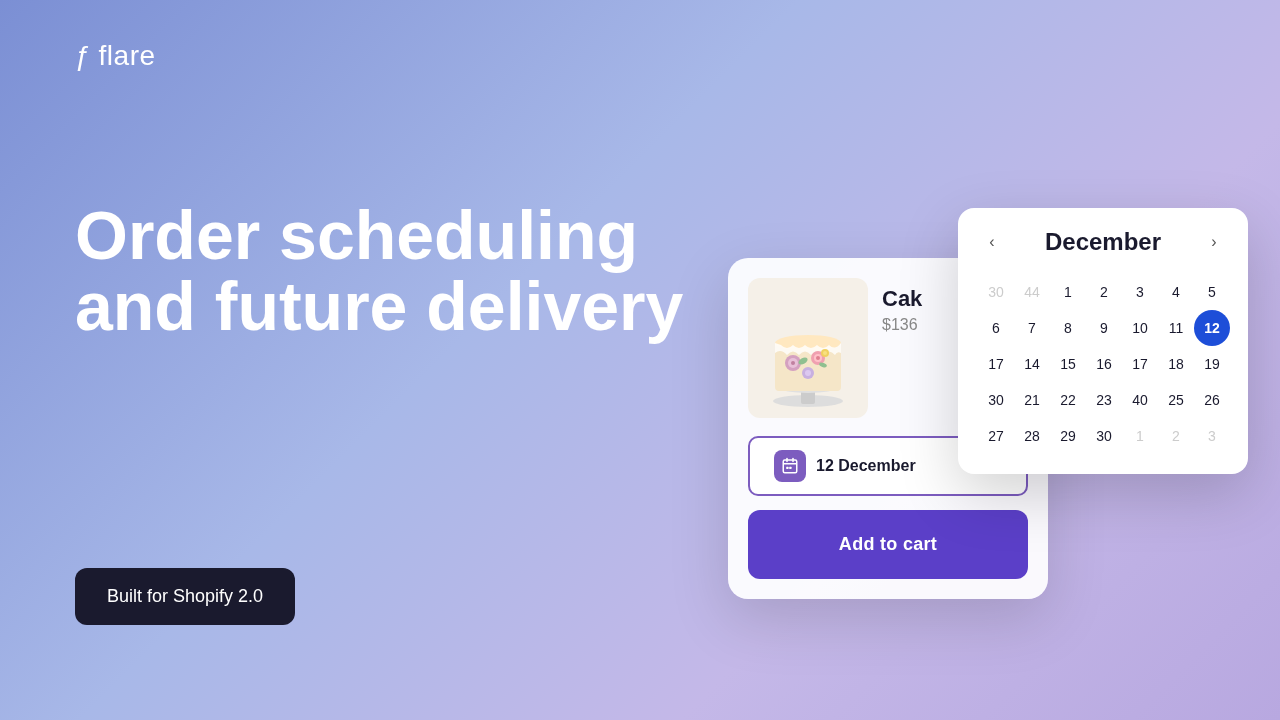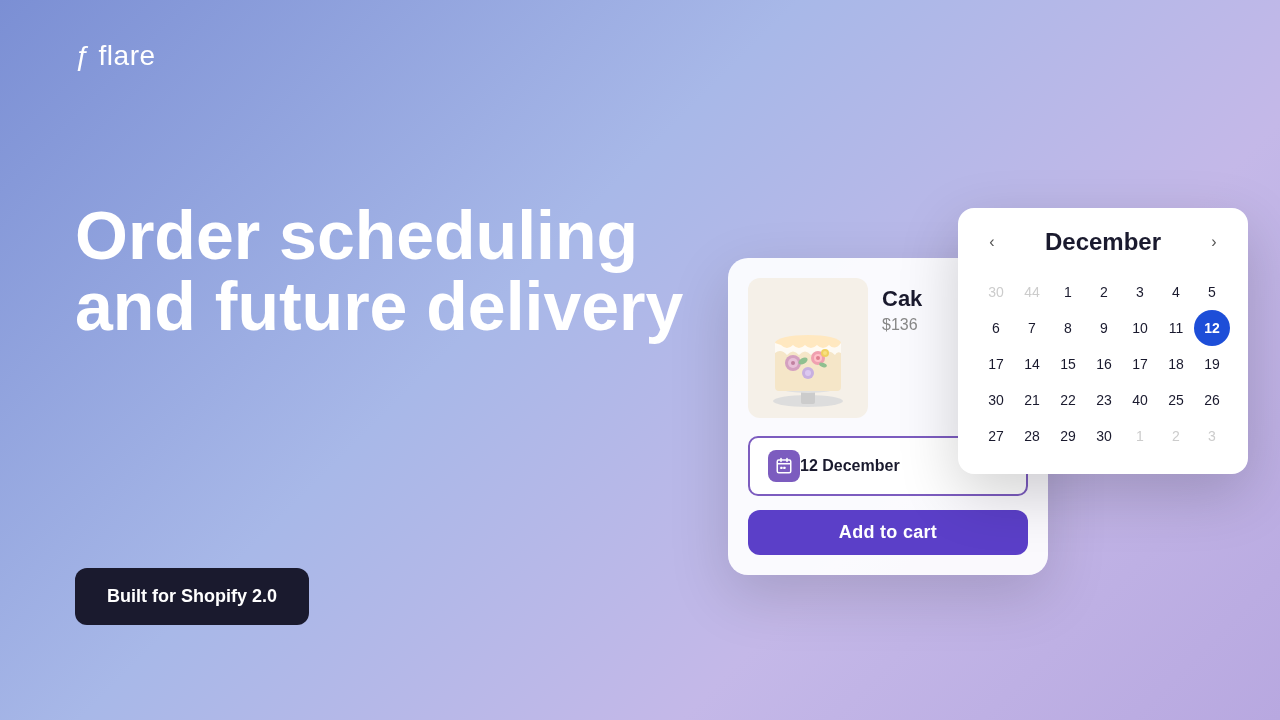--- a/index.html
+++ b/index.html
@@ -62,21 +62,21 @@
     
     .shopify-badge {
       position: absolute;
       bottom: 95px;
       left: 75px;
       background: #1a1a2e;
       color: white;
       padding: 18px 32px;
       border-radius: 12px;
       font-size: 18px;
-      font-weight: 700;
+      font-weight: 400;
     }
 
     
     .product-card {
       position: absolute;
       top: 258px;
       left: 728px;
       width: 320px;
       background: rgba(255,255,255,0.92);
       border-radius: 20px;
@@ -122,23 +122,24 @@
 
     .delivery-label {
       font-size: 14px;
       color: #555;
       margin-bottom: 8px;
     }
 
     .date-input {
       display: flex;
       align-items: center;
+      gap: 10px;
       border: 2px solid #7c5cbf;
       border-radius: 10px;
-      padding: 12px 18px;
+      padding: 12px 24px;
       margin-bottom: 14px;
       background: white;
     }
 
     .calendar-icon-wrap {
       width: 32px;
       height: 32px;
       background: #7c5cbf;
       border-radius: 8px;
       display: flex;
@@ -158,21 +159,21 @@
       font-weight: 600;
       color: #1a1a2e;
     }
 
     .add-to-cart-btn {
       width: 100%;
       background: #5b3fc8;
       color: white;
       border: none;
       border-radius: 12px;
-      padding: 12px;
+      padding: 24px;
       font-size: 18px;
       font-weight: 600;
       cursor: pointer;
       letter-spacing: 0.3px;
     }
 
     
     .calendar-popup {
       position: absolute;
       top: 208px;

